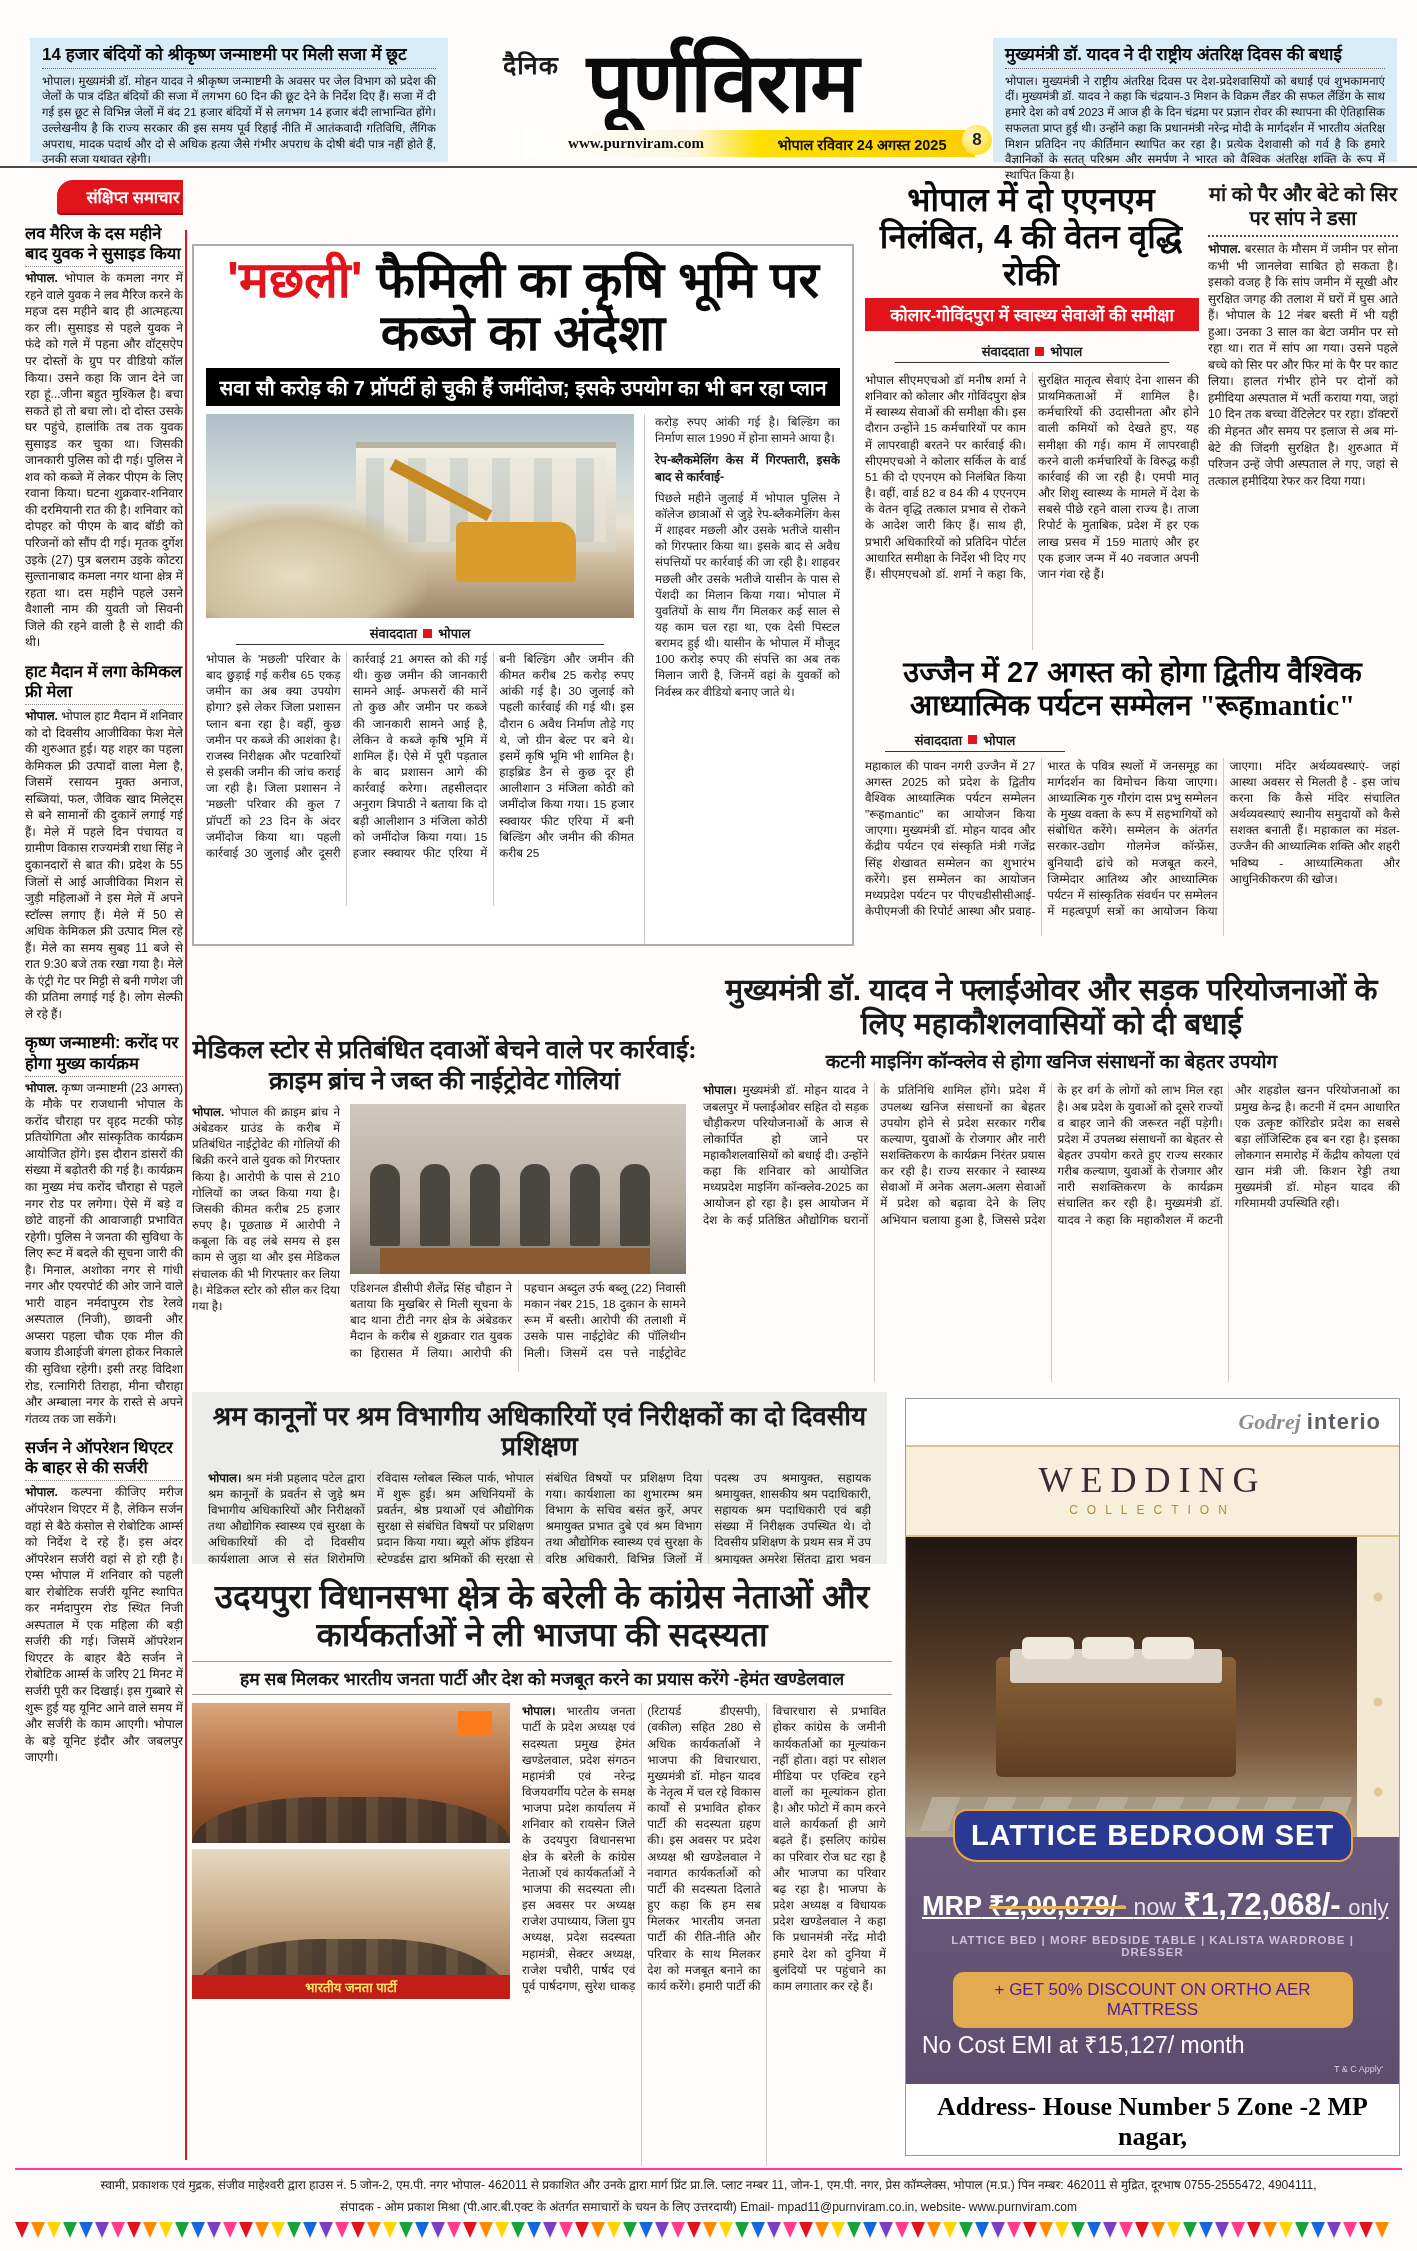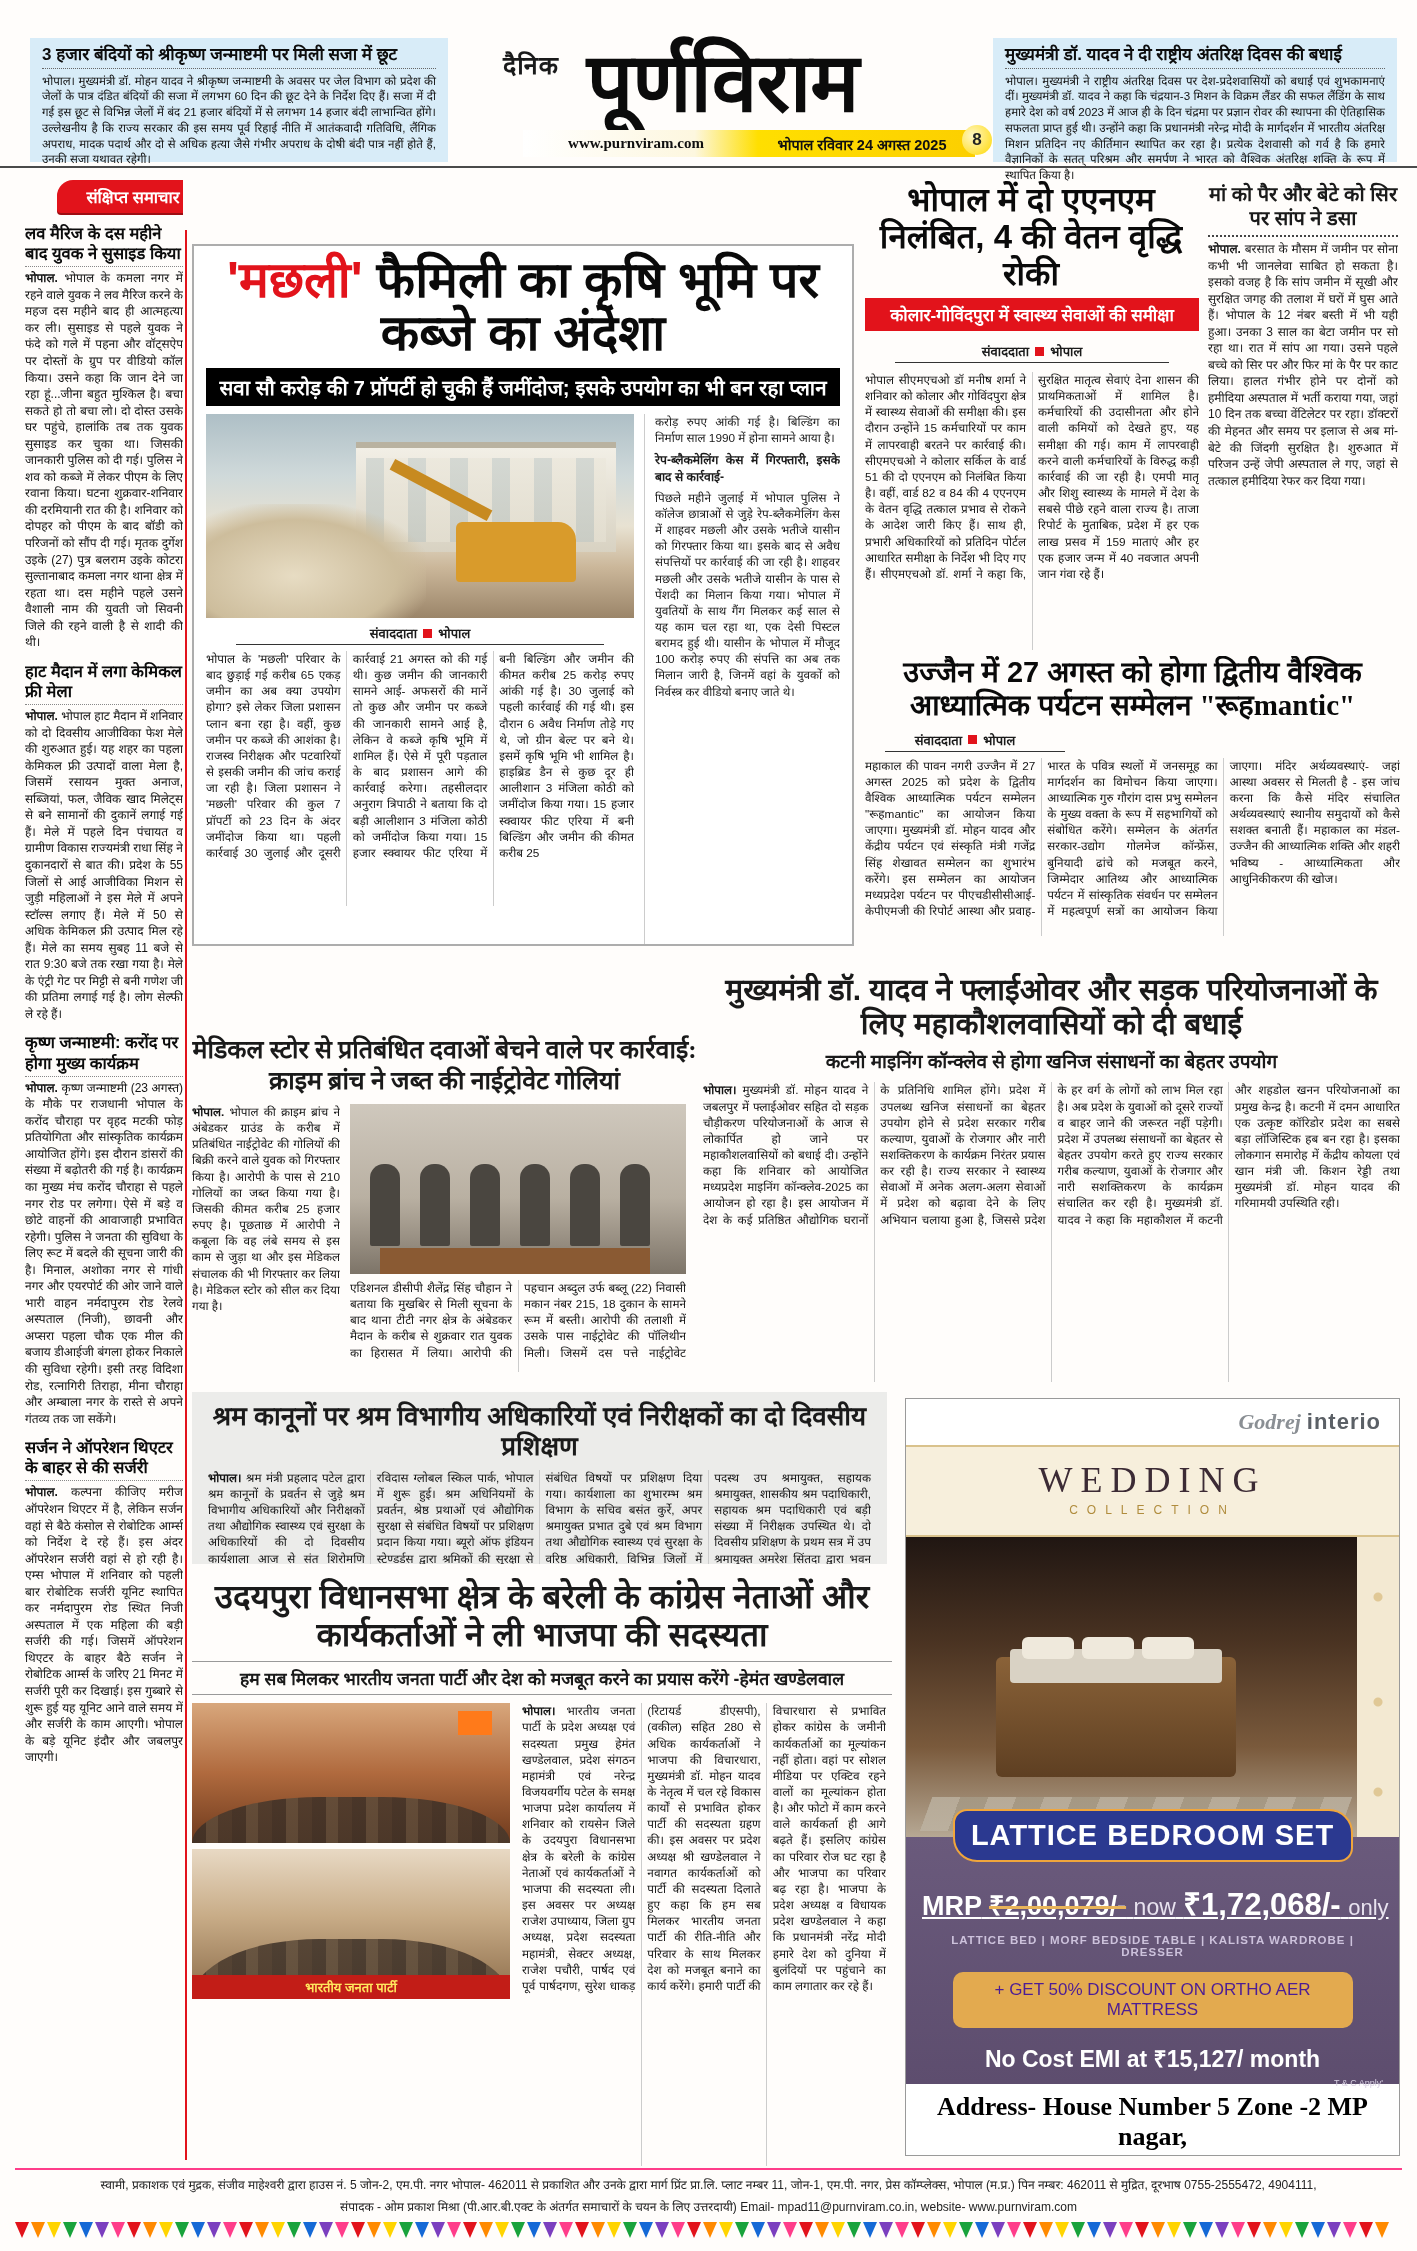--- a/index.html
+++ b/index.html
@@ -123,40 +123,40 @@
   #bedroom-photo .rug { position:absolute; left:20px; bottom:6px; width:420px; height:34px; background:repeating-linear-gradient(90deg,#bdb3a2 0 28px,#a79c88 28px 56px); transform:skewX(-20deg); opacity:.8; }
   #ad .ribbon-lattice { position:relative; margin:-28px auto 0 auto; width:400px; background:#2b3990; border:2px solid #f0a63c; border-radius:14px 24px 14px 24px; color:#fff; font-weight:900; font-size:29px; text-align:center; padding:8px 4px; letter-spacing:1px; }
   #ad .purple { background:linear-gradient(180deg,#6a5a7c,#5d4d6e); margin-top:-26px; padding:46px 16px 10px 16px; height:248px; color:#fff; }
   #ad .price { text-align:left; font-size:27px; font-weight:bold; white-space:nowrap;text-decoration:underline; }
   #ad .price .old { text-decoration:line-through; text-decoration-color:#e8b45a; text-decoration-thickness:3px; }
   #ad .price .now { font-weight:400; font-size:23px; color:#e8e2ef; }
   #ad .price .new { font-size:31px; }
   #ad .price .only { font-weight:400; font-size:22px; color:#e8e2ef; }
   #ad .features { text-align:center; font-size:11.5px; letter-spacing:1px; color:#cdc2dc; margin-top:10px; font-weight:bold; }
   #ad .gold-pill { margin:14px auto 0 auto; width:400px; background:#e3aa4f; color:#4c1d95; font-weight:400; text-align:center; font-size:17px; padding:8px 2px; border-radius:10px; }
-  #ad .emi { text-align:center; font-size:23px; font-weight:bold; margin-top:14px; }
+  #ad .emi { text-align:left; font-size:23px; font-weight:normal; }
   #ad .tnc { text-align:right; font-size:9px; color:#d8d0e2; margin-top:4px; }
   #ad .addr { background:#fff; text-align:center; padding:8px 4px 4px 4px; color:#000; }
   #ad .addr .a1 { font-family:"Liberation Serif", serif; font-weight:bold; font-size:26px; }
   #ad .addr .a2 { font-family:"Liberation Serif", serif; font-weight:bold; font-size:15.5px; margin-top:2px; }
 
   
   #footer-rule { position:absolute; left:15px; top:2168px; width:1387px; height:2px; background:#ff3d8a; }
   #footer-l1 { position:absolute; left:15px; top:2176px; width:1387px; text-align:center; font-size:12px; color:#222; }
   #footer-l2 { position:absolute; left:15px; top:2198px; width:1387px; text-align:center; font-size:12px; color:#222; }
   #bunting { position:absolute; left:15px; top:2222px; width:1387px; height:18px; display:flex; overflow:hidden; gap:2px; }
   #bunting i { width:14px; height:0; border-left:7px solid transparent; border-right:7px solid transparent; border-top:16px solid currentColor; flex:none; display:block; }
 </style>
 </head>
 <body>
 
 <div id="page">
 
   <div class="newsbox" style="left:30px; top:38px; width:418px; height:124px;">
-    <h2>3 हजार बंदियों को श्रीकृष्ण जन्माष्टमी पर मिली सजा में छूट</h2>
+    <h2>14 हजार बंदियों को श्रीकृष्ण जन्माष्टमी पर मिली सजा में छूट</h2>
     <p>भोपाल। मुख्यमंत्री डॉ. मोहन यादव ने श्रीकृष्ण जन्माष्टमी के अवसर पर जेल विभाग को प्रदेश की जेलों के पात्र दंडित बंदियों की सजा में लगभग 60 दिन की छूट देने के निर्देश दिए हैं। सजा में दी गई इस छूट से विभिन्न जेलों में बंद 21 हजार बंदियों में से लगभग 14 हजार बंदी लाभान्वित होंगे। उल्लेखनीय है कि राज्य सरकार की इस समय पूर्व रिहाई नीति में आतंकवादी गतिविधि, लैंगिक अपराध, मादक पदार्थ और दो से अधिक हत्या जैसे गंभीर अपराध के दोषी बंदी पात्र नहीं होते हैं, उनकी सजा यथावत रहेगी।</p>
   </div>
 
   <div class="brand-small">दैनिक</div>
   <div class="brand">पूर्णविराम</div>
   <div class="mast-strip">
     <span class="site">www.purnviram.com</span>
     <span class="date">भोपाल रविवार 24 अगस्त 2025</span>
   </div>
   <div class="page-num">8</div>

